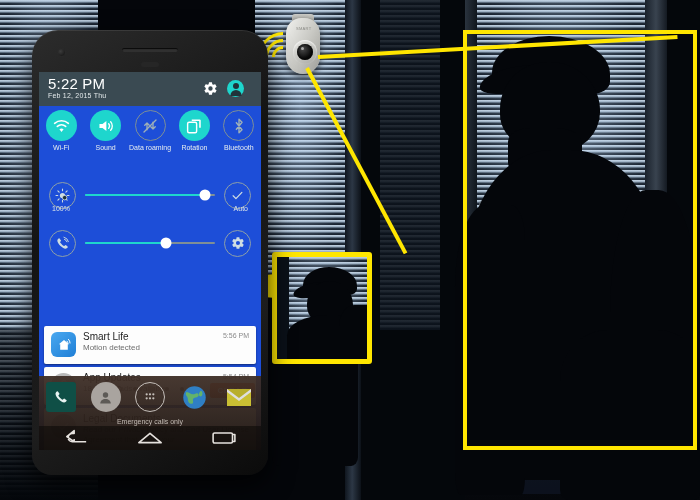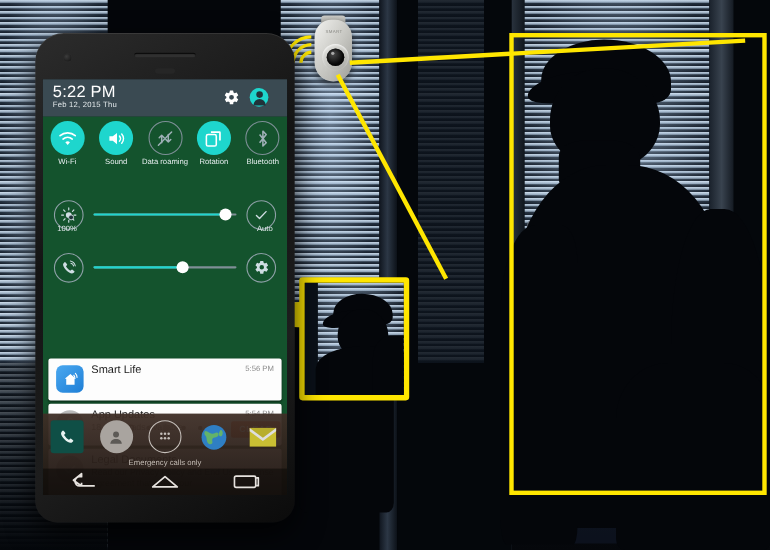--- a/index.html
+++ b/index.html
@@ -59,21 +59,21 @@
   
   .qs-header{position:absolute;left:0;top:0;width:100%;height:34px;background:#3a4a52;}
   .qs-time{position:absolute;left:9px;top:3px;color:#fff;font-size:15px;letter-spacing:.2px;}
   .qs-date{position:absolute;left:9px;top:20px;color:#e2e8ea;font-size:7px;letter-spacing:.2px;}
   .qs-gear{position:absolute;right:43px;top:9px;width:15px;height:15px;}
   .qs-avatar{position:absolute;right:17px;top:8px;width:17px;height:17px;border-radius:50%;background:#1ed6cd;}
   .qs-avatar::before{content:"";position:absolute;left:50%;top:3px;transform:translateX(-50%);width:6px;height:6px;border-radius:50%;background:#20333a;}
   .qs-avatar::after{content:"";position:absolute;left:50%;bottom:1px;transform:translateX(-50%);width:11px;height:6px;border-radius:6px 6px 0 0;background:#20333a;}
 
   
-  .qs-body{position:absolute;left:0;top:34px;width:100%;bottom:0;background:#14532d;}
+  .qs-body{position:absolute;left:0;top:34px;width:100%;bottom:0;background:#1d4ed8;}
   .toggles{position:absolute;left:0;top:4px;width:100%;display:flex;}
   .tog{flex:1;display:flex;flex-direction:column;align-items:center;}
   .tog .circ{width:31px;height:31px;border-radius:50%;display:flex;align-items:center;justify-content:center;}
   .tog.on .circ{background:#1ed6cd;}
   .tog.off .circ{border:1.4px solid #7d8f96;box-sizing:border-box;}
   .tog .lbl{margin-top:3px;color:#e7eef0;font-size:7px;text-align:center;line-height:8px;width:44px;}
 
   
   .srow{position:absolute;left:0;width:100%;height:38px;display:flex;align-items:center;}
   .sicon{width:27px;height:27px;border-radius:50%;border:1.4px solid #8ea0a7;box-sizing:border-box;
@@ -326,20 +326,21 @@
         <div class="notifs">
 
           <div class="ncard">
             <div class="nicon app">
               <svg width="16" height="16" viewBox="0 0 24 24">
                 <path fill="#fff" d="M12 4.6L4.3 11h2v8.2h11.4V11h2L12 4.6z"></path>
                 <path fill="none" stroke="#fff" stroke-width="1.5" stroke-linecap="round" d="M16.6 6.2a4.6 4.6 0 0 1 1.4 3.2M18.8 3.6a7.8 7.8 0 0 1 2.3 5.5"></path>
               </svg>
             </div>
             <div class="ntitle">Smart Life</div>
+            <div class="ntext">Motion detected</div>
             <div class="ntime">5:56 PM</div>
           </div>
 
           <div class="ncard">
             <div class="nicon grey">
               <svg width="14" height="14" viewBox="0 0 24 24">
                 <rect x="4" y="8" width="16" height="12" rx="1.6" fill="#f0f0f0"></rect>
                 <path fill="none" stroke="#f0f0f0" stroke-width="2" d="M8.4 8V6a3.6 3.6 0 0 1 7.2 0v2"></path>
                 <circle cx="12" cy="14" r="1.7" fill="#b9b9b9"></circle>
               </svg>

